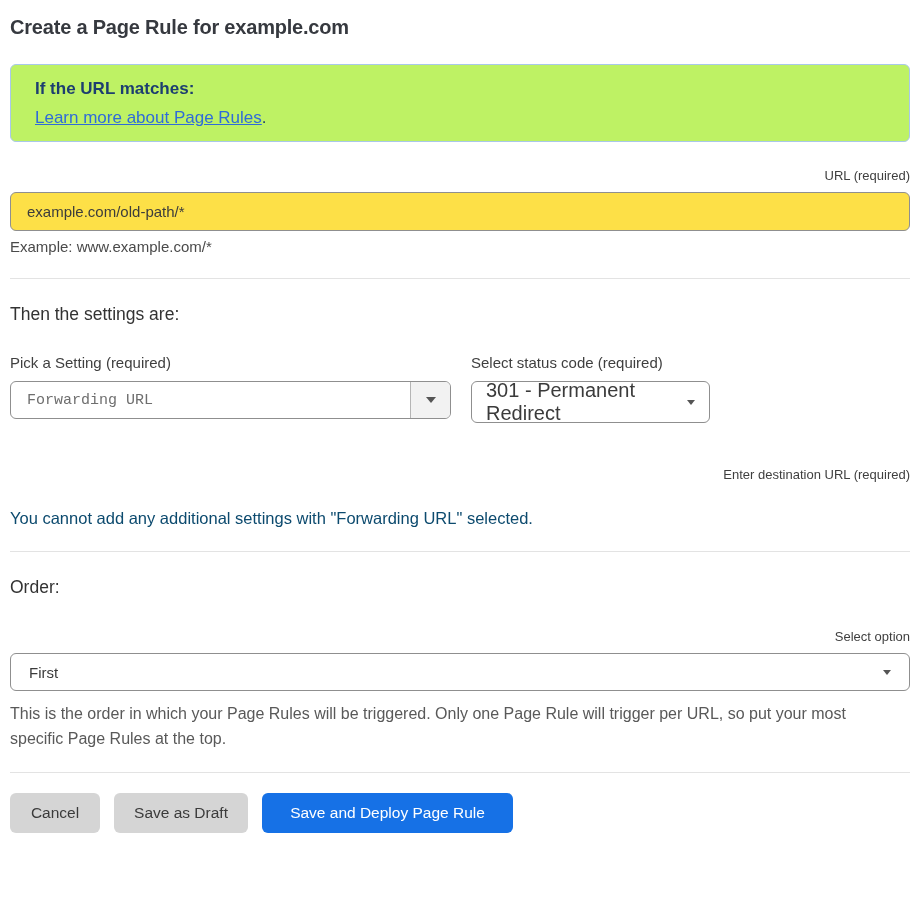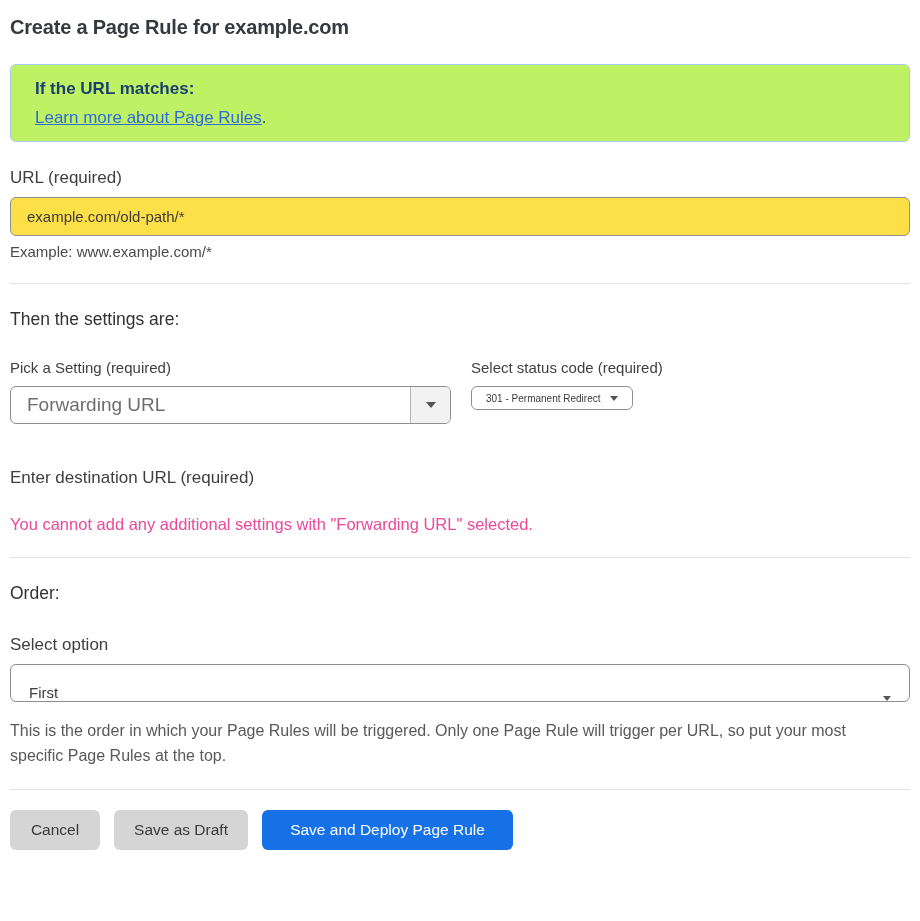--- a/index.html
+++ b/index.html
@@ -32,22 +32,23 @@
   }
   .info-heading { font-weight: 700; }
   .info-link {
     color: #2f6bd9;
     text-decoration: underline;
     cursor: pointer;
   }
 
   .field-label {
     margin-top: 26px;
-    font-size: 17px;
+    font-size: 13px;
     color: #3f3f3f;
+    text-align: right;
   }
   .text-input {
     display: block;
     width: 900px;
     height: 39px;
     margin-top: 9px;
     border: 1px solid #8f8f8f;
     border-radius: 6px;
     padding: 0 16px;
     font-family: "Liberation Sans", sans-serif;
@@ -96,52 +97,53 @@
     border-radius: 6px;
     background: #fff;
     overflow: hidden;
     cursor: pointer;
   }
   .split-select-value {
     flex: 1;
     display: flex;
     align-items: center;
     padding: 0 16px;
-    font-size: 19px;
+    font-size: 15px;
     color: #6e6e6e;
+    font-family: Liberation Mono, monospace;
   }
   .split-select-arrow {
     width: 40px;
     display: flex;
     align-items: center;
     justify-content: center;
     background: #f2f2f2;
     border-left: 1px solid #b5b5b5;
     cursor: pointer;
   }
 
   .pill-select {
     margin-top: 10px;
     display: inline-flex;
     align-items: center;
     gap: 9px;
-    height: 24px;
+    height: 42px;
     border: 1px solid #8f8f8f;
     border-radius: 6px;
     background: #fff;
     padding: 0 14px;
-    font-size: 10px;
+    font-size: 20px;
     color: #3b3b3b;
     cursor: pointer;
   }
 
   .wide-select {
     margin-top: 9px;
     display: flex;
-    align-items: flex-end;
+    align-items: center;
     justify-content: space-between;
     width: 900px;
     height: 38px;
     border: 1px solid #8f8f8f;
     border-radius: 6px;
     background: #fff;
     padding: 0 18px;
     font-size: 15px;
     color: #3b3b3b;
     cursor: pointer;
@@ -157,27 +159,27 @@
     border-left-width: 4.5px;
     border-right-width: 4.5px;
     border-top-width: 5.5px;
   }
 
   .dest-label { margin-top: 44px; }
 
   .settings-note {
     margin-top: 27px;
     font-size: 16.5px;
-    color: #ec4899;
+    color: #0c4a6e;
   }
 
   .order-select-label { margin-top: 31px; }
 
   .order-helper {
-    margin-top: 16px;
+    margin-top: 10px;
     font-size: 16px;
     line-height: 25px;
     color: #595959;
     max-width: 880px;
   }
 
   .button-row {
     margin-top: 20px;
     display: flex;
     gap: 14px;

